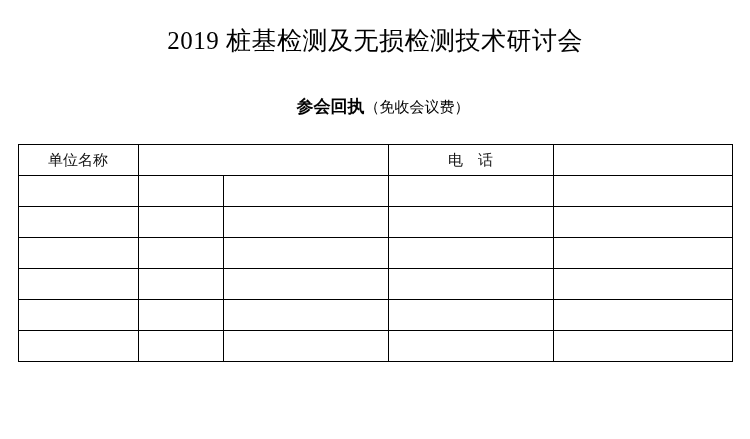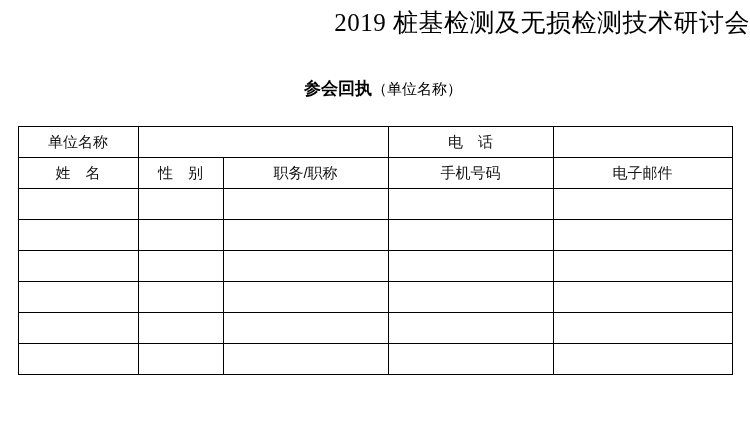--- a/index.html
+++ b/index.html
@@ -14,25 +14,25 @@
     color: #000000;
     overflow: hidden;
   }
   .page {
     position: relative;
     width: 750px;
     height: 439px;
     box-sizing: border-box;
   }
   .doc-title {
-    text-align: right;
+    text-align: center;
     font-size: 25px;
     font-weight: 400;
     letter-spacing: 0.5px;
-    margin: 6px 0 0 0;
+    margin: 24px 0 0 0;
     padding: 0;
     line-height: 34px;
     font-family: "Liberation Serif", "DejaVu Serif", serif;
   }
   .subtitle-row {
     text-align: center;
     margin-top: 38px;
     font-size: 17px;
     line-height: 22px;
   }
@@ -72,44 +72,37 @@
   }
 </style>
 </head>
 <body>
 
 <div class="page">
 
   <h1 class="doc-title">2019 桩基检测及无损检测技术研讨会</h1>
 
   <div class="subtitle-row">
-    <span class="subtitle-main">参会回执</span><span class="subtitle-note">（单位名称）</span>
+    <span class="subtitle-main">参会回执</span><span class="subtitle-note">（免收会议费）</span>
   </div>
 
   <table class="receipt">
     <colgroup>
       <col style="width:120px">
       <col style="width:85px">
       <col style="width:165px">
       <col style="width:165px">
       <col style="width:179px">
     </colgroup>
     <tbody>
       <tr>
         <td class="label">单位名称</td>
         <td class="blank" colspan="2"></td>
         <td class="label">电　话</td>
         <td class="blank"></td>
-      </tr>
-      <tr>
-        <td class="label">姓　名</td>
-        <td class="label">性　别</td>
-        <td class="label">职务/职称</td>
-        <td class="label">手机号码</td>
-        <td class="label">电子邮件</td>
       </tr>
       <tr>
         <td class="blank"></td>
         <td class="blank"></td>
         <td class="blank"></td>
         <td class="blank"></td>
         <td class="blank"></td>
       </tr>
       <tr>
         <td class="blank"></td>

